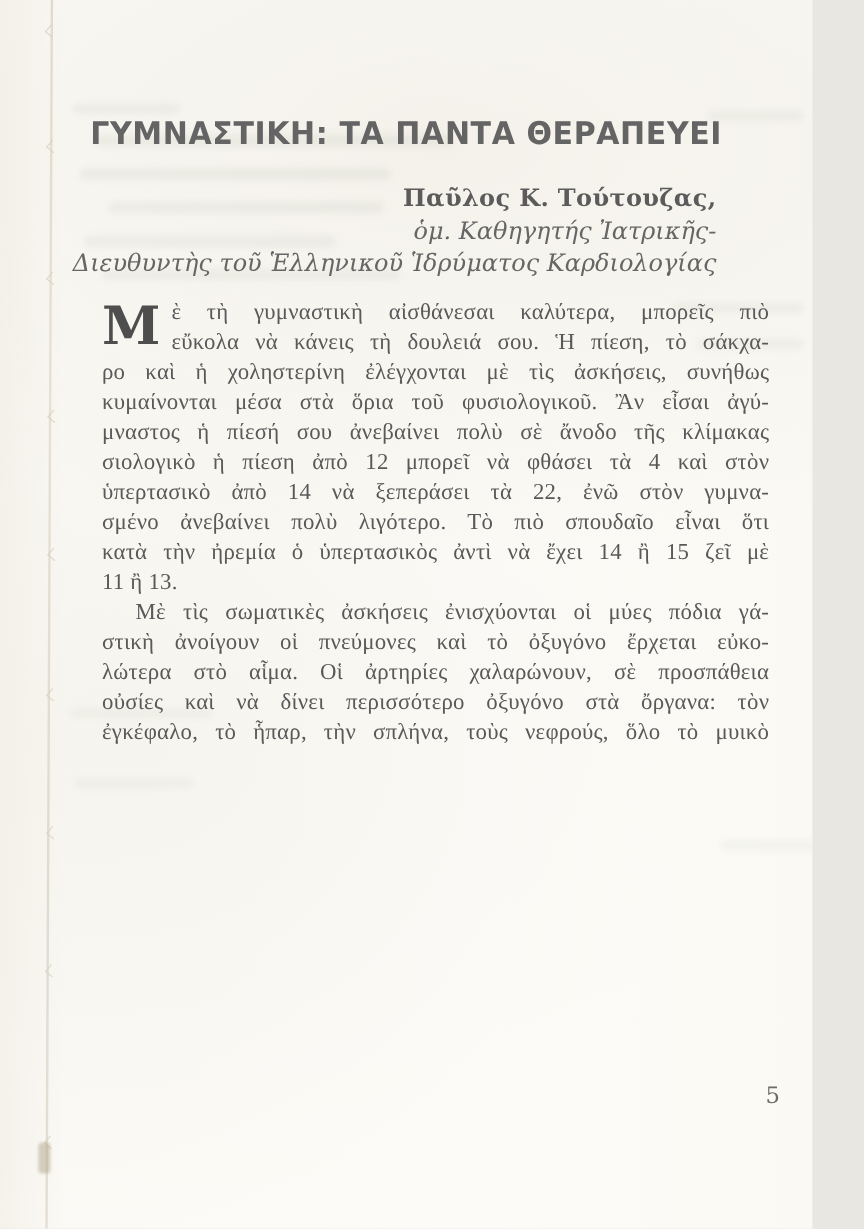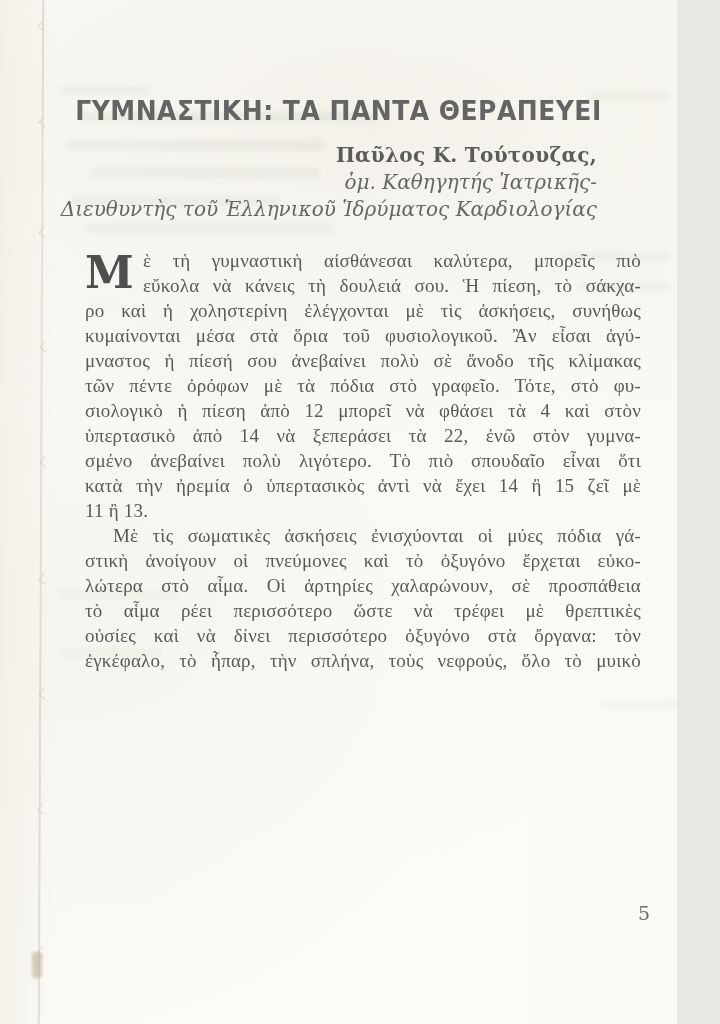--- a/index.html
+++ b/index.html
@@ -17,21 +17,21 @@
     transform:rotate(.25deg);opacity:.85;}
   .tick{position:absolute;width:7px;height:7px;border-left:1.5px solid #d8d2c4;border-bottom:1.5px solid #d8d2c4;
     transform:rotate(40deg);opacity:.8;}
   .smudge{position:absolute;background:#a8ae9f;filter:blur(2.5px);border-radius:6px;}
   .darkmark{position:absolute;background:#b7ab91;filter:blur(1.5px);border-radius:3px;}
 
   .title{position:absolute;top:80px;left:0;width:100%;text-align:center;
     font-family:"DejaVu Sans",sans-serif;font-weight:bold;font-size:25px;
     letter-spacing:.5px;color:#646464;transform:scaleY(1.04);}
 
-  .byline{position:absolute;top:142px;right:80px;text-align:right;line-height:27px;}
+  .byline{position:absolute;top:152px;right:80px;text-align:right;line-height:27px;}
   .byline .author{font-size:20px;font-weight:bold;color:#5b5b5b;letter-spacing:.3px;}
   .byline .role{font-size:20px;font-style:italic;color:#666;}
 
   .body-text{position:absolute;top:248px;left:85px;width:556px;
     font-size:19px;line-height:25px;color:#595959;letter-spacing:.2px;}
   .line{text-align:justify;text-align-last:justify;white-space:normal;font-family:Liberation Serif, serif;}
   .line.last{text-align-last:left;}
   .line.indent{text-indent:28px;}
   .dropcap{float:left;font-size:44px;line-height:48px;font-weight:bold;
     padding:1px 9px 0 0;color:#4e4e4e;}
@@ -77,31 +77,29 @@
   </div>
 
   <div class="body-text">
       <div class="para">
         <span class="dropcap">Μ</span>
         <div class="line">ὲ τὴ γυμναστικὴ αἰσθάνεσαι καλύτερα, μπορεῖς πιὸ</div>
         <div class="line">εὔκολα νὰ κάνεις τὴ δουλειά σου. Ἡ πίεση, τὸ σάκχα-</div>
         <div class="line">ρο καὶ ἡ χοληστερίνη ἐλέγχονται μὲ τὶς ἀσκήσεις, συνήθως</div>
         <div class="line">κυμαίνονται μέσα στὰ ὅρια τοῦ φυσιολογικοῦ. Ἂν εἶσαι ἀγύ-</div>
         <div class="line">μναστος ἡ πίεσή σου ἀνεβαίνει πολὺ σὲ ἄνοδο τῆς κλίμακας</div>
-        <div class="line">τῶν πέντε ὀρόφων μὲ τὰ πόδια στὸ γραφεῖο. Τότε, στὸ φυ-</div>
         <div class="line">σιολογικὸ ἡ πίεση ἀπὸ 12 μπορεῖ νὰ φθάσει τὰ 4 καὶ στὸν</div>
         <div class="line">ὑπερτασικὸ ἀπὸ 14 νὰ ξεπεράσει τὰ 22, ἐνῶ στὸν γυμνα-</div>
         <div class="line">σμένο ἀνεβαίνει πολὺ λιγότερο. Τὸ πιὸ σπουδαῖο εἶναι ὅτι</div>
         <div class="line">κατὰ τὴν ἠρεμία ὁ ὑπερτασικὸς ἀντὶ νὰ ἔχει 14 ἢ 15 ζεῖ μὲ</div>
         <div class="line last">11 ἢ 13.</div>
       </div>
       <div class="para">
         <div class="line indent">Μὲ τὶς σωματικὲς ἀσκήσεις ἐνισχύονται οἱ μύες πόδια γά-</div>
         <div class="line">στικὴ ἀνοίγουν οἱ πνεύμονες καὶ τὸ ὀξυγόνο ἔρχεται εὐκο-</div>
         <div class="line">λώτερα στὸ αἷμα. Οἱ ἀρτηρίες χαλαρώνουν, σὲ προσπάθεια</div>
-        <div class="line">τὸ αἷμα ρέει περισσότερο ὥστε νὰ τρέφει μὲ θρεπτικὲς</div>
         <div class="line">οὐσίες καὶ νὰ δίνει περισσότερο ὀξυγόνο στὰ ὄργανα: τὸν</div>
         <div class="line">ἐγκέφαλο, τὸ ἧπαρ, τὴν σπλήνα, τοὺς νεφρούς, ὅλο τὸ μυικὸ</div>
       </div>
     </div>
 
   <div class="page-number">5</div>
 </div>
 
 </body></html>

